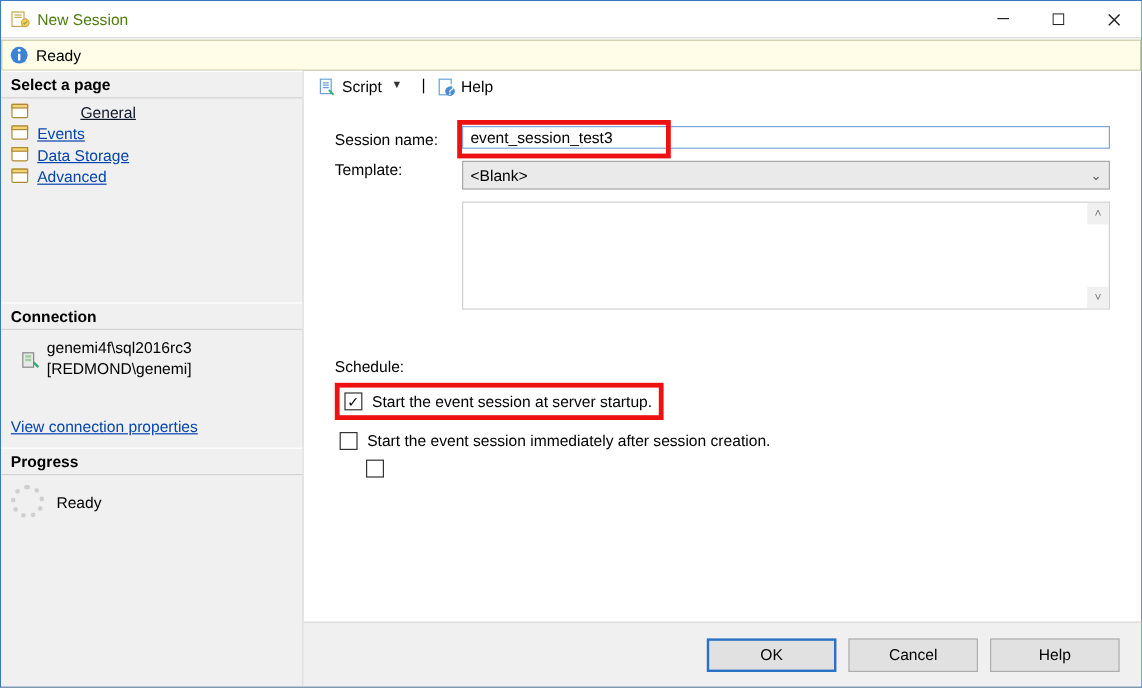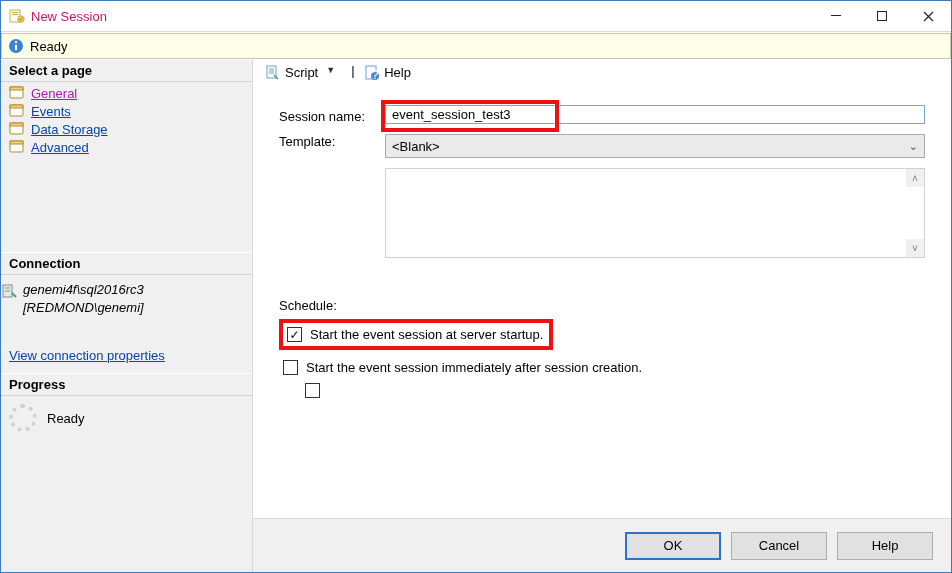--- a/index.html
+++ b/index.html
@@ -6,21 +6,21 @@
   html, body { margin: 0; padding: 0; background: #666; }
   .window {
     width: 952px; height: 573px; background: #fff; border: 1px solid #3a7abd;
     display: flex; flex-direction: column; position: relative;
   }
   .titlebar {
     height: 31px; background: #fff; display: flex; align-items: center;
     padding-left: 8px; border-bottom: 1px solid #d9d9d9;
   }
   .titlebar-icon { width: 16px; height: 16px; margin-right: 6px; }
-  .titlebar-text { flex: 1; color: #be185d; }
+  .titlebar-text { flex: 1; color: #4d7c0f; }
   .winbtns { display: flex; height: 100%; }
   .winbtn { width: 46px; height: 30px; display: flex; align-items: center; justify-content: center; color:#222; }
   .statusbar {
     height: 26px; background: #fffde8; border: 1px solid #c9c7a8; margin: 1px 0 0 0;
     display: flex; align-items: center; padding-left: 6px; color: #000;
   }
   .statusbar .info-icon { width:16px; height:16px; margin-right:6px; }
   .body { flex: 1; display: flex; min-height: 0; }
   .left {
     width: 254px; background: #f0f0f0; border-right: 1px solid #d9d9d9;
@@ -30,22 +30,22 @@
     font-weight: 600; padding: 3px 8px; border-top: 1px solid #fff; border-bottom: 1px solid #d3d3d3;
     background: #f0f0f0;
   }
   .nav { padding: 2px 0 6px 0; }
   .nav-item {
     display: flex; align-items: center; padding: 1px 8px 1px 8px; cursor: default;
   }
   .nav-item .page-icon { width:16px; height:16px; margin-right:6px; flex: 0 0 auto; }
   .nav-item .label { color: #0645ad; text-decoration: underline; }
   .nav-item.sel {  }
-  .nav-item.sel .label { color:#a21caf; }
-  .conn-block { padding: 6px 8px 10px 0; display:flex; gap:6px; align-items:flex-start;font-style:italic;}
+  .nav-item.sel .label { color:#0f172a;margin-left:36px; }
+  .conn-block { padding: 6px 8px 10px 16px; display:flex; gap:6px; align-items:center;}
   .conn-block .srv-icon{width:16px;height:16px;margin-top:2px;flex:0 0 auto;}
   .conn-text { line-height: 1.35; }
   .link { color:#0645ad; text-decoration: underline; padding: 6px 8px 10px 8px; display:inline-block; cursor:pointer;}
   .progress-block{ padding:8px 8px 8px 8px; display:flex; align-items:center; gap:10px;}
   .spinner{width:28px;height:28px;border:4px dotted #cfcfcf;border-radius:50%;}
   .right { flex: 1; display: flex; flex-direction: column; }
   .toolbar {
     height: 28px; display:flex; align-items:center; gap:4px; padding-left:6px;
   }
   .tbtn{display:flex;align-items:flex-start;gap:4px;padding:2px 6px;}
@@ -80,21 +80,21 @@
   .chk-row{display:flex;align-items:center;gap:8px;padding:4px 0 4px 0;}
   .chk{width:15px;height:15px;border:1px solid #333;display:flex;align-items:center;justify-content:center;background:#fff;}
   .chk.checked::after{content:"✓";font-size:12px;line-height:1;color:#000;}
   .chk-row.indent{padding-left:26px;}
   .hl-chk{border:4px solid #e11; display:inline-flex; align-items:center; padding:4px 6px 4px 4px; gap:8px;}
   .footer{
     height:54px; border-top:1px solid #d9d9d9; display:flex; align-items:center;
     justify-content:flex-end; gap:10px; padding-right:18px; background:#f0f0f0;
   }
   .btn{
-    width:96px; height:28px; border:1px solid #adadad; background:#e1e1e1;
+    width:108px; height:28px; border:1px solid #adadad; background:#e1e1e1;
     display:flex;align-items:center;justify-content:center; cursor:default;
   }
   .btn.primary{border:2px solid #2a72c7; background:#e1e1e1;}
   svg{display:block;}
 </style>
 </head>
 <body>
 
 <div class="window">
 

